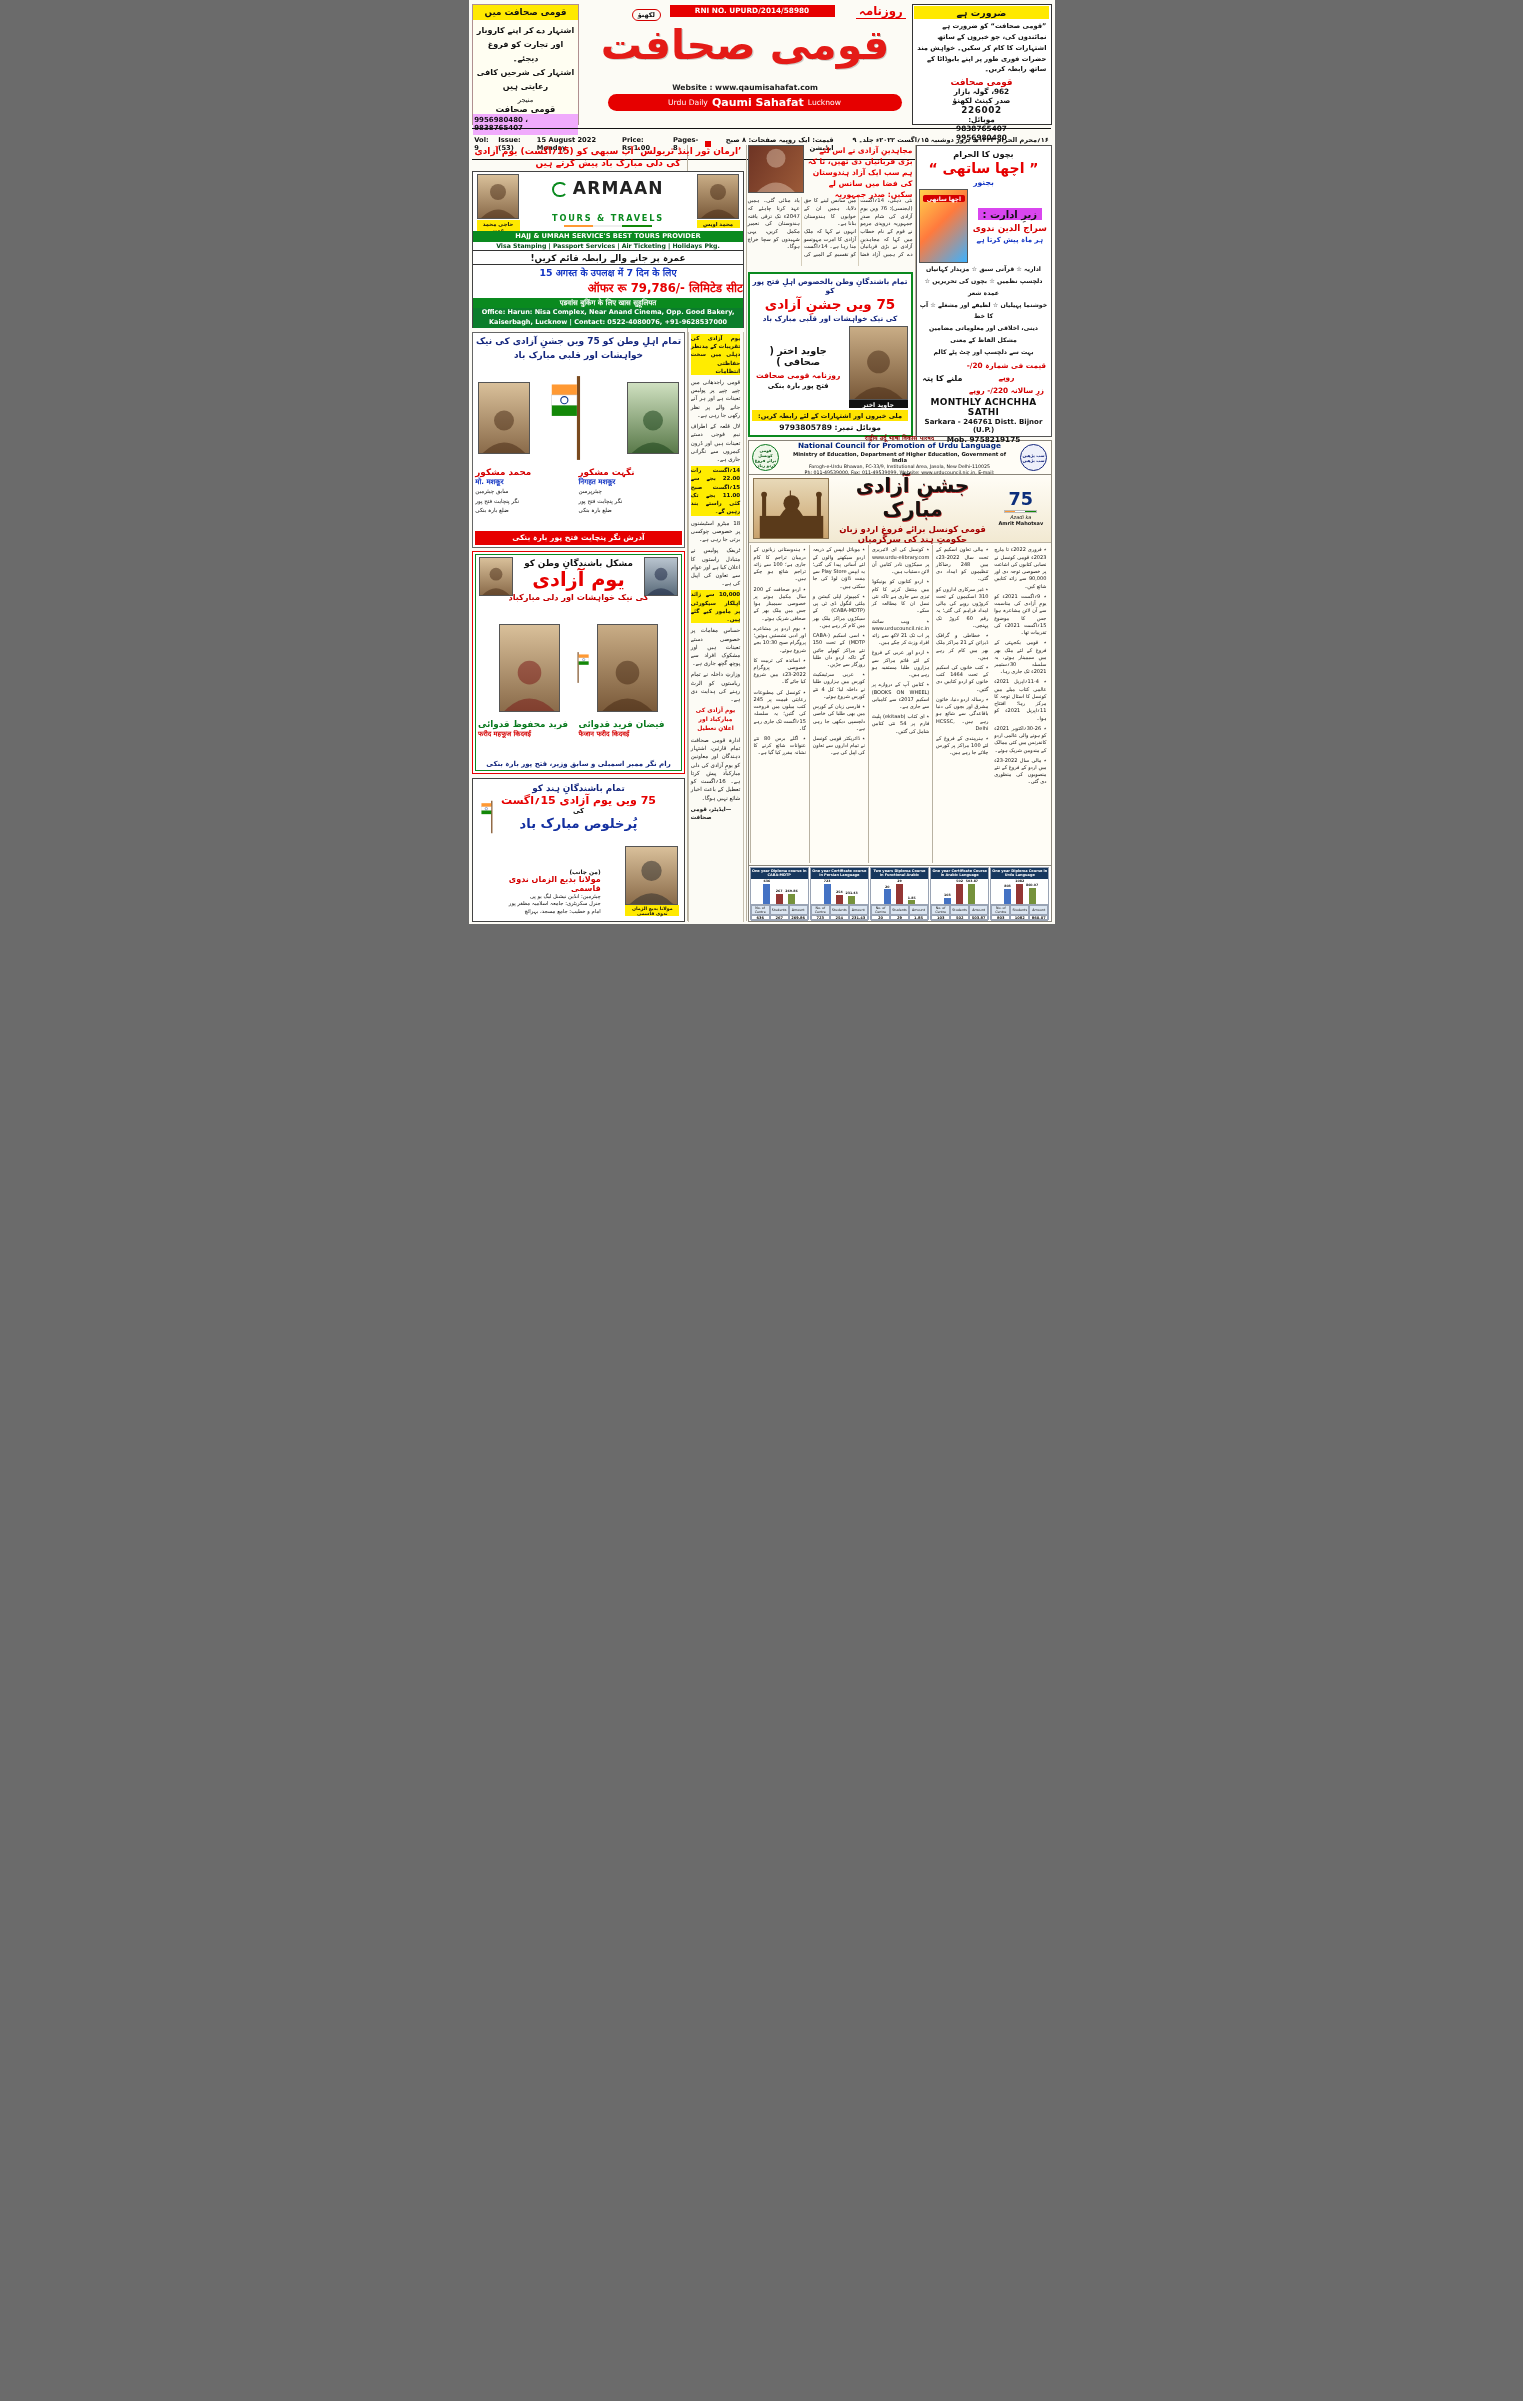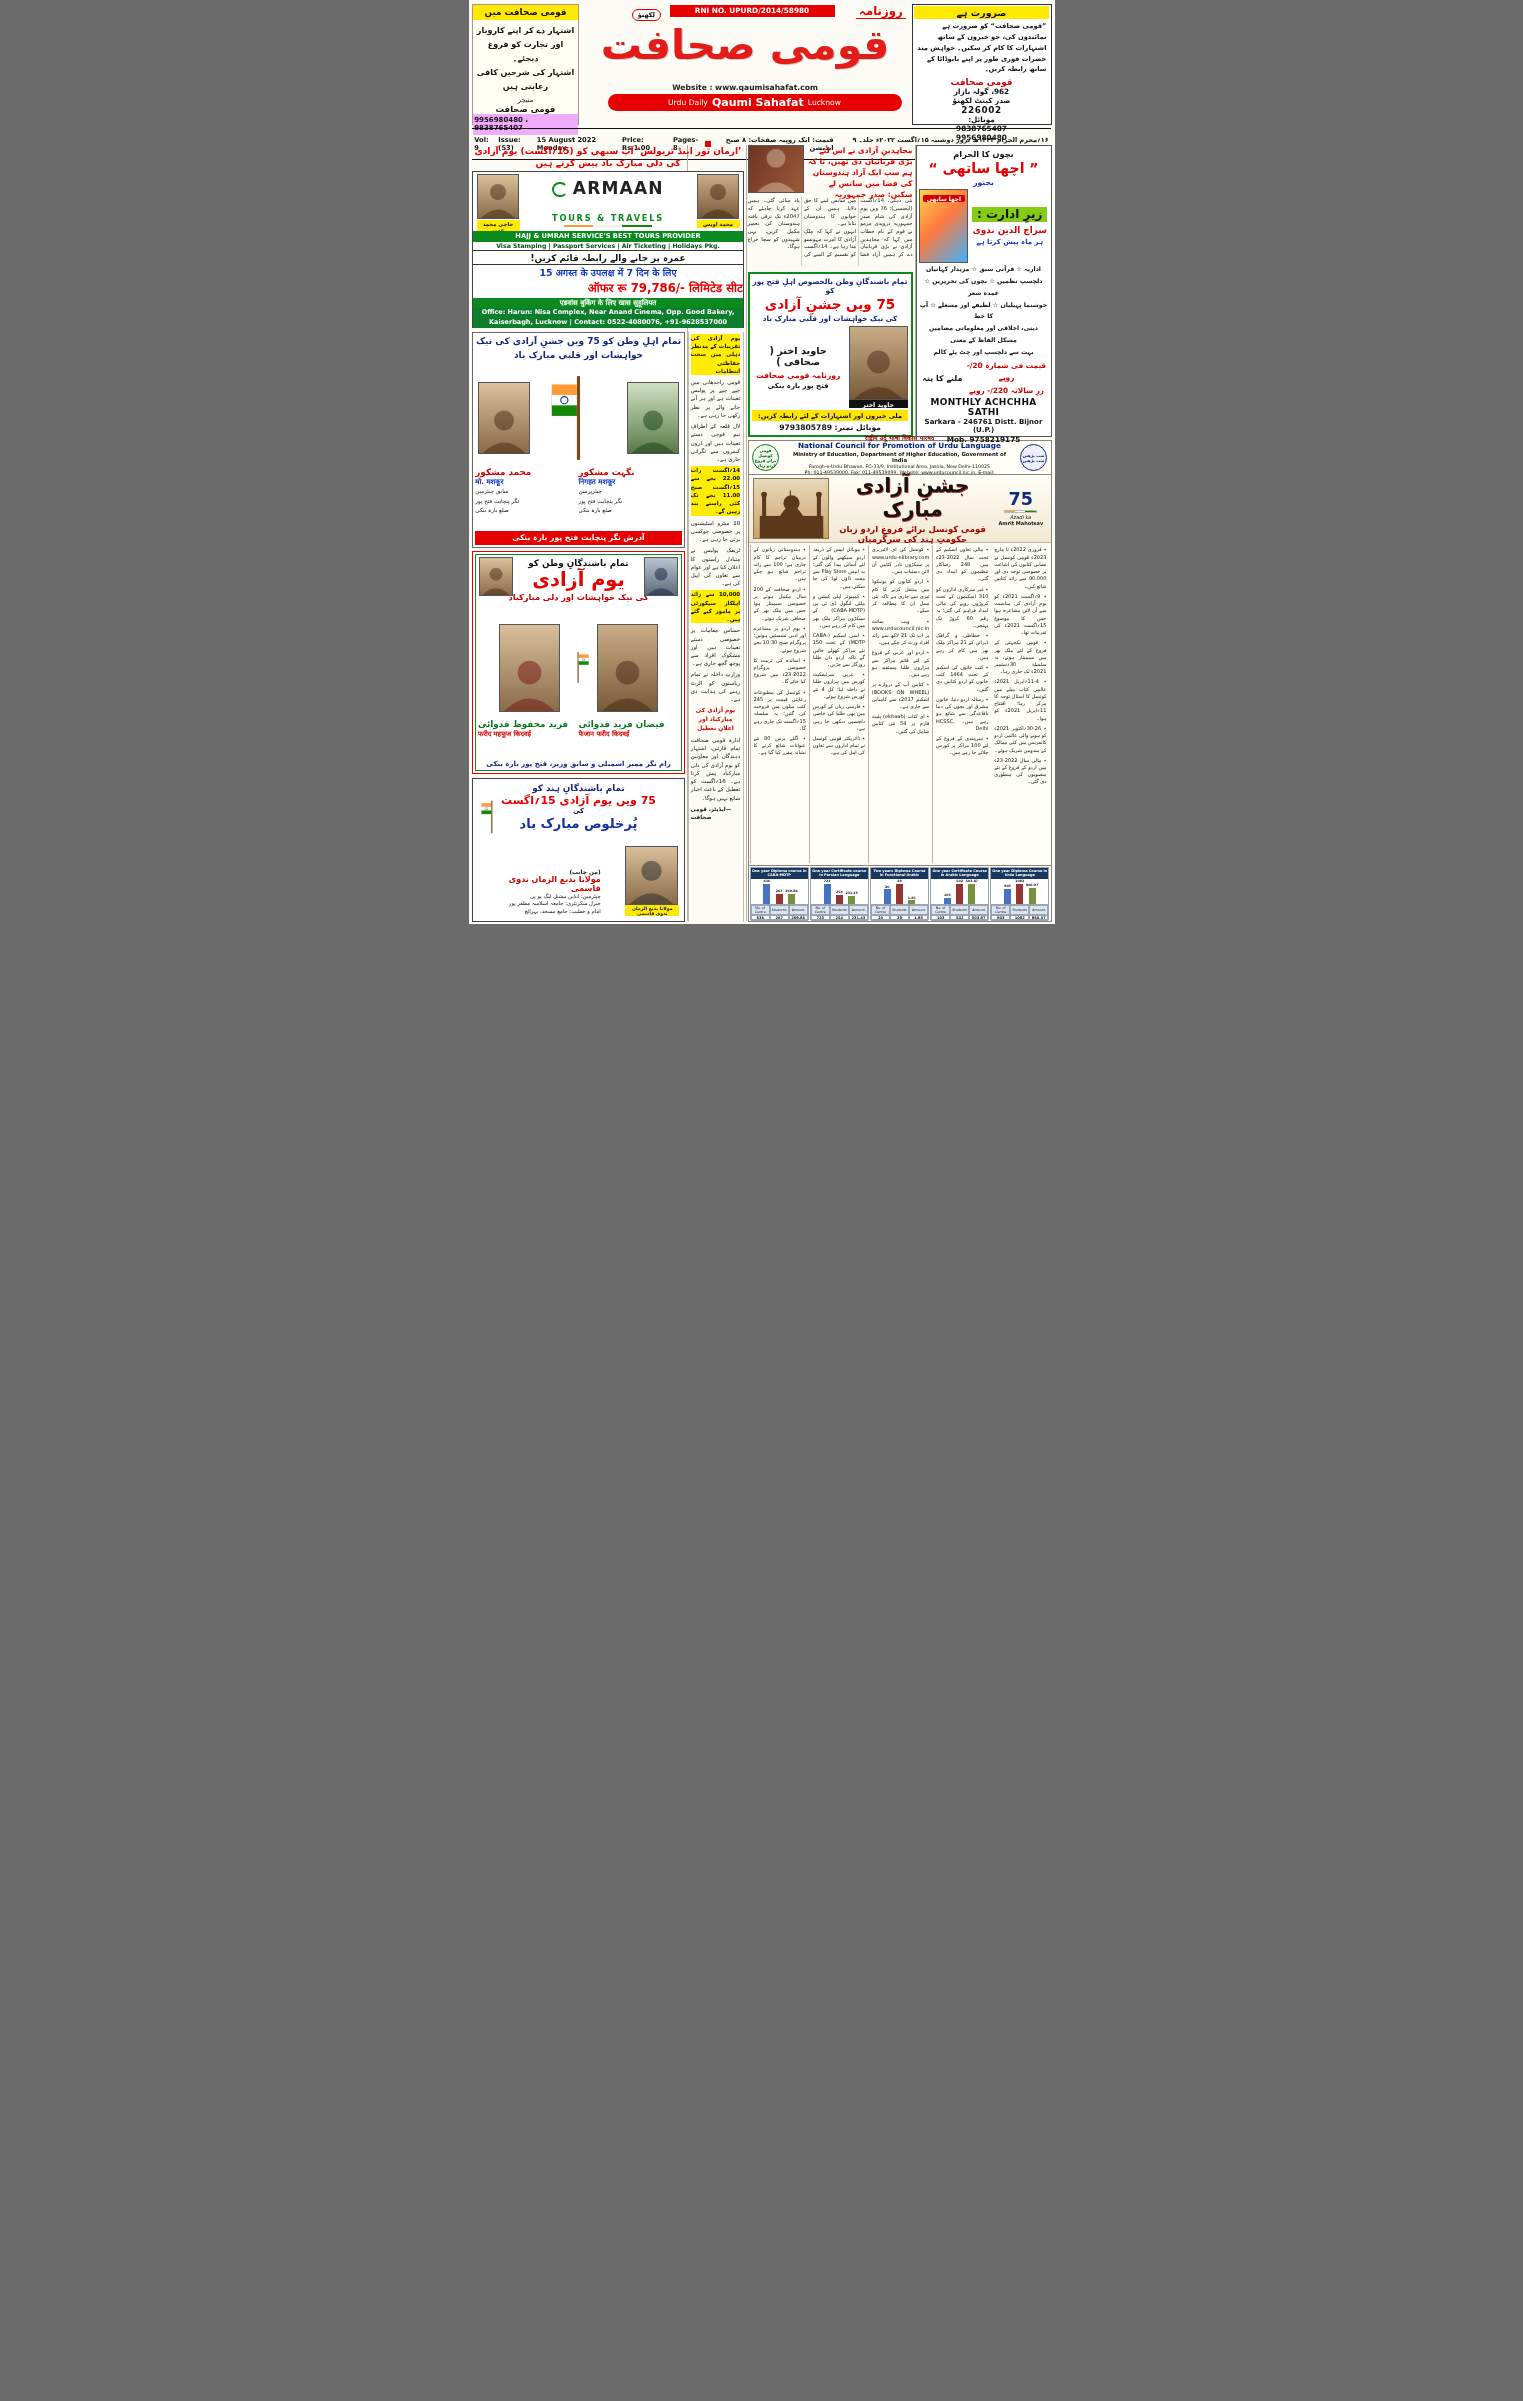--- a/index.html
+++ b/index.html
@@ -160,21 +160,21 @@
 .cp-table .tv{font-weight:bold;font-size:3.6px}
 
 .st{left:447px;top:145px;width:136px;height:292px;border:1.2px solid #555;background:#fff;padding:2.9px;display:flex;flex-direction:column}
 .st-1{font-weight:bold;font-size:8.2px;text-align:center}
 .st-2{color:#e60000;font-weight:900;font-size:14px;text-align:center;line-height:1.4}
 .st-3{color:#1436c4;font-weight:bold;font-size:7.6px;text-align:center}
 .st-row{display:flex;gap:3.5px;height:77px;margin-top:1.8px}
 .cover{width:49px;height:74px;flex:none;border:0.9px solid #555;background:linear-gradient(135deg,#ffd34d,#ff7a3d 45%,#3db2ff);position:relative;text-align:center}
 .cover .ct{display:inline-block;margin-top:4.7px;background:#d40000;color:#fff;font-size:5.9px;font-weight:bold;padding:0.6px 3.5px;border-radius:1.8px}
 .st-ed{flex:1;text-align:center;display:flex;flex-direction:column;justify-content:center;gap:2.9px}
-.ed-l{background:#84cc16;font-weight:bold;font-size:12px;align-self:center;padding:0.6px 4.7px}
+.ed-l{background:#d946ef;font-weight:bold;font-size:10px;align-self:center;padding:0.6px 4.7px}
 .ed-n{color:#d40000;font-weight:bold;font-size:8.8px}
 .ed-m{color:#1436c4;font-weight:bold;font-size:7px}
 .feat{font-size:6.2px;font-weight:bold;text-align:center;line-height:1.9}
 .st-price{display:flex;align-items:center;margin-top:2.3px}
 .pr-l{font-weight:900;font-size:8px;width:46px;text-align:center}
 .pr-r{flex:1;text-align:center;color:#d40000;font-weight:bold;font-size:7.3px;line-height:1.7}
 .st-addr{margin-top:auto;text-align:center}
 .ad-1{font-weight:900;font-size:9px;letter-spacing:0.3px}
 .ad-2{font-weight:bold;font-size:7px;margin-top:1.2px}
 .ad-3{font-weight:bold;font-size:7.3px;margin-top:1.2px}
@@ -327,21 +327,21 @@
               <circle cx="20" cy="14" r="8" fill="rgba(60,30,10,.45)"></circle>
               <path d="M3 40 q17 -17 34 0 z" fill="rgba(60,30,10,.45)"></path>
             </svg>
         </div>
         <div class="photo ph-cool sp-ph-s" style="right:1.2px">
           <svg viewBox="0 0 40 40">
               <circle cx="20" cy="14" r="8" fill="rgba(20,30,60,.5)"></circle>
               <path d="M3 40 q17 -17 34 0 z" fill="rgba(20,30,60,.5)"></path>
             </svg>
         </div>
-        <div class="sp-h1 u">تمام باشندگانِ وطن کو</div>
+        <div class="sp-h1 u">مشکل باشندگانِ وطن کو</div>
         <div class="sp-big u">یوم آزادی</div>
         <div class="sp-h2 u">کی نیک خواہشات اور دلی مبارکباد</div>
       </div>
       <div class="sp-mid">
         <div class="photo ph-man" style="width:61px;height:88px">
           <svg viewBox="0 0 40 40">
               <circle cx="20" cy="14" r="8" fill="rgba(120,20,20,.5)"></circle>
               <path d="M3 40 q17 -17 34 0 z" fill="rgba(120,20,20,.5)"></path>
             </svg>
         </div>

